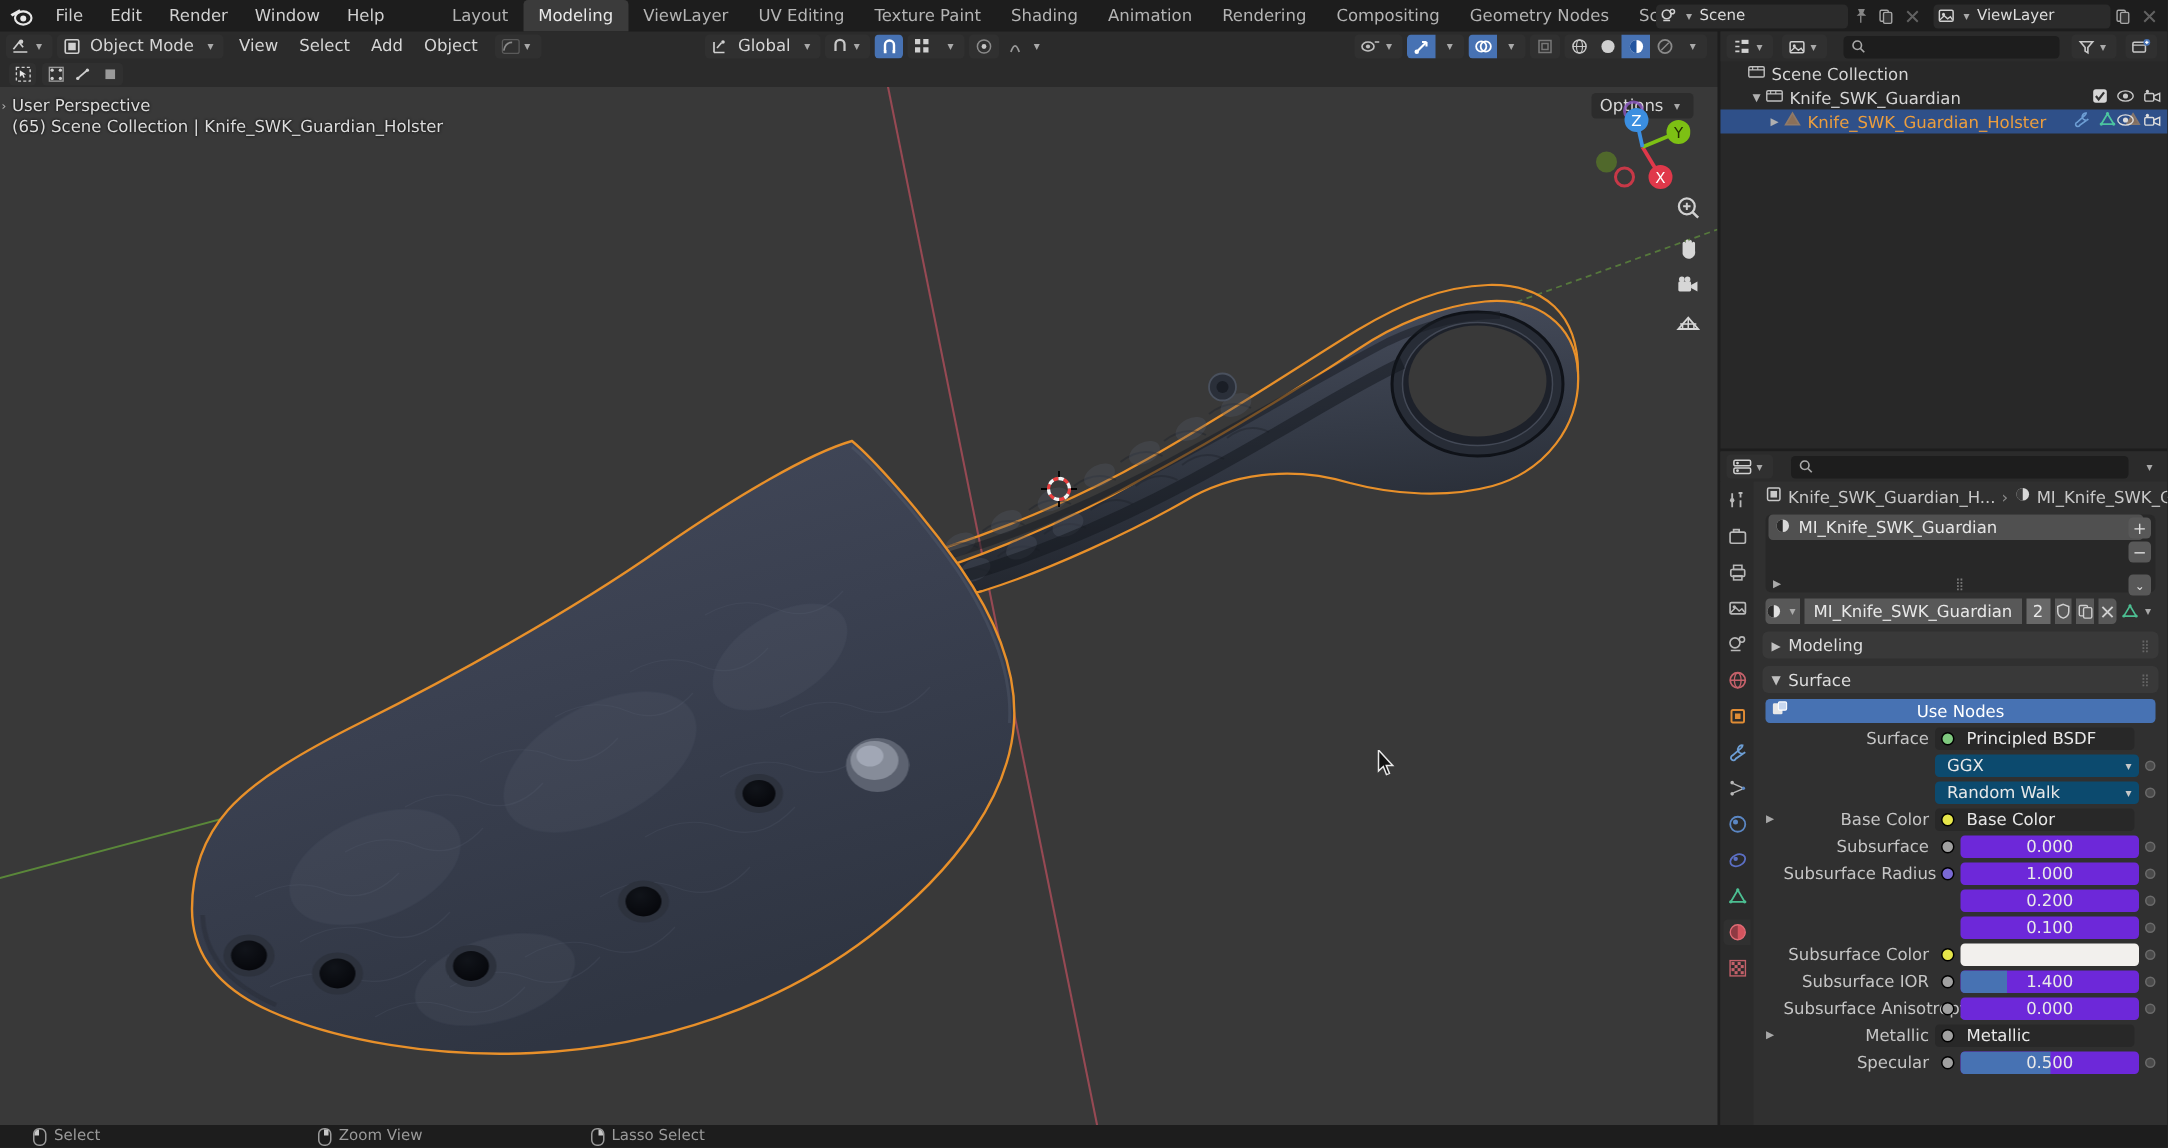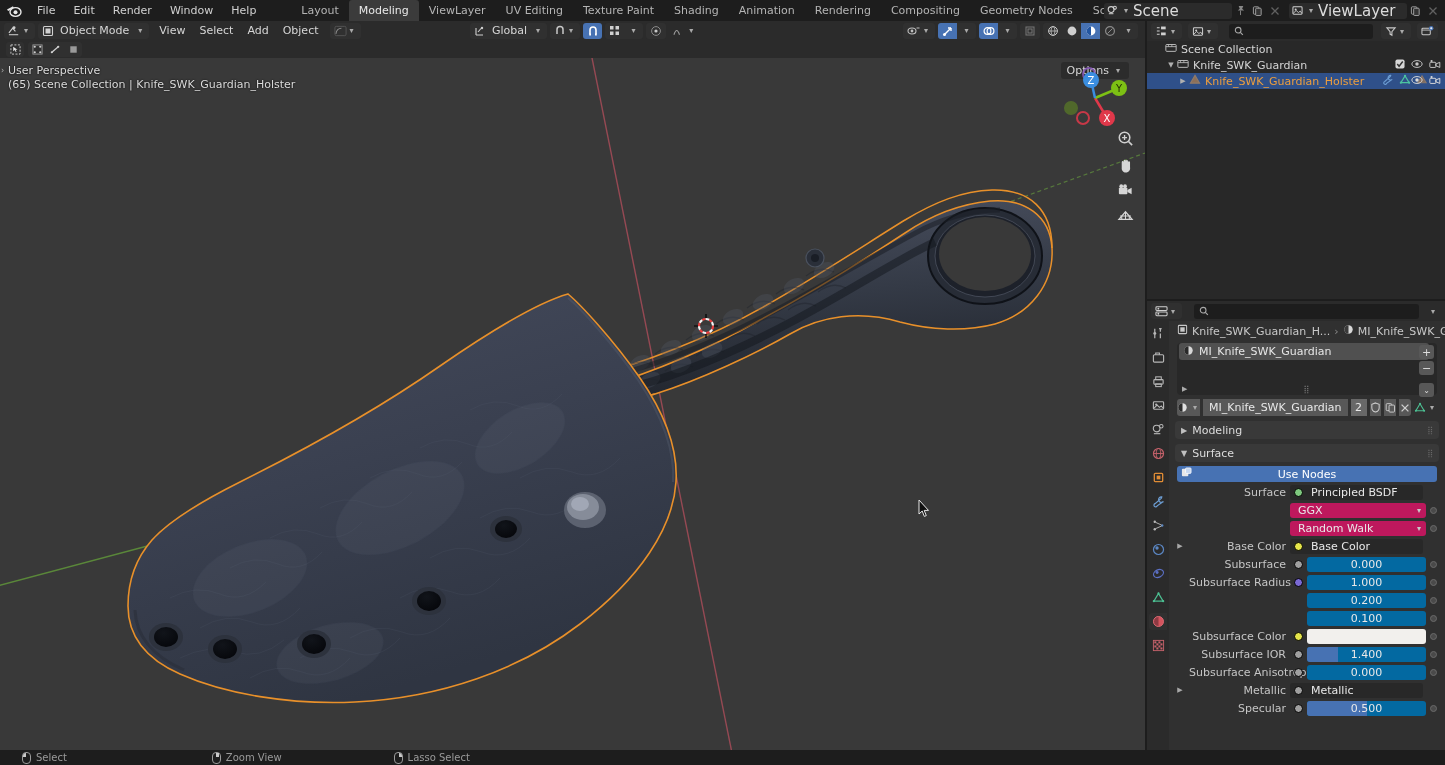--- a/index.html
+++ b/index.html
@@ -36,21 +36,21 @@
 
   .topbar-right {
     position: absolute; right: 0; top: 0; height: 21px;
     display: flex; align-items: center; gap: 0px; padding-right: 4px;
   }
   .tb-field {
     display: flex; align-items: center; height: 16px;
     background: #2b2b2b; border-radius: 3px; margin-left: 3px;
   }
   .tb-field .ic { width: 17px; display:flex; justify-content:center; align-items:center; }
-  .tb-field .nm { padding: 0 6px 0 2px; font-size: 15px; color: #dcdcdc; white-space: nowrap; }
+  .tb-field .nm { padding: 0 6px 0 2px; font-size: 10px; color: #dcdcdc; white-space: nowrap; }
   .tb-icon-btn { width: 17px; height: 16px; display:flex; justify-content:center; align-items:center; opacity:.85; }
 
   
   .vp-header {
     position: absolute; left: 0; top: 21px; width: 1145px; height: 19px;
     background: #2b2b2b; display: flex; align-items: center; padding-left: 4px;
   }
   .hdr-btn {
     display: flex; align-items: center; height: 16px;
     background: #303030; border-radius: 3px; padding: 0 4px; margin-right: 3px;
@@ -165,25 +165,25 @@
     margin: 4px 8px 0 8px; height: 16px; background: #4772b3; border-radius: 3px;
     display:flex; align-items:center; justify-content:center; gap:6px; font-size:11px; color:#fff;
     position: relative;
   }
   .use-nodes .nd-ic { position:absolute; left:4px; }
 
   .prow { display:flex; align-items:center; height: 16px; margin: 2px 8px 0 6px; gap: 4px; }
   .prow .expand { width: 10px; text-align:center; font-size:7px; color:#a8a8a8; }
   .prow .plabel { width: 97px; text-align: right; font-size: 11px; color: #c5c5c5; white-space: nowrap; }
   .prow .pfield {
-    flex: 1; height: 15px; background: #0369a1; border-radius: 3px;
+    flex: 1; height: 15px; background: #6d28d9; border-radius: 3px;
     display:flex; align-items:center; font-size:11px; color:#e8e8e8; position:relative; overflow:hidden;
   }
   .prow .pfield.dark { background: #282828; }
-  .prow .pfield.drop { background: #be185d; }
+  .prow .pfield.drop { background: #0c4a6e; }
   .pfield .lft { padding-left: 8px; }
   .pfield .fill { position:absolute; left:0; top:0; bottom:0; background:#4772b3; }
   .pfield .val { position:relative; width:100%; text-align:center; z-index:1;}
   .pfield .chevd { position:absolute; right:5px; font-size:8px; color:#c8c8c8; }
   .socket { width: 9px; height: 9px; border-radius: 50%; flex: 0 0 9px; margin-left: 4px; }
   .socket.green { background: #7ec87e; border: 1px solid #000; }
   .socket.yellow { background: #e5e54a; border: 1px solid #000; }
   .socket.grey { background: #a0a0a0; border: 1px solid #000; }
   .socket.purple { background: #7a69d4; border: 1px solid #000; }
   .dot-anim { width: 7px; height:7px; border-radius:50%; background:#4a4a4a; border:1px solid #6a6a6a; flex:0 0 7px; }

